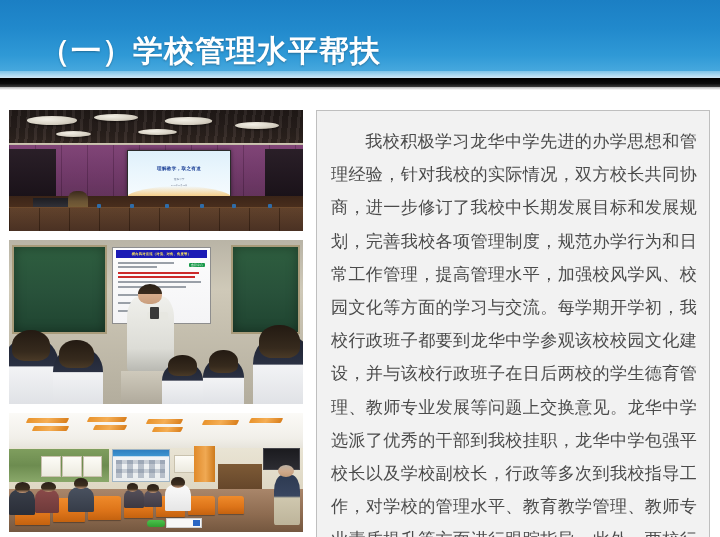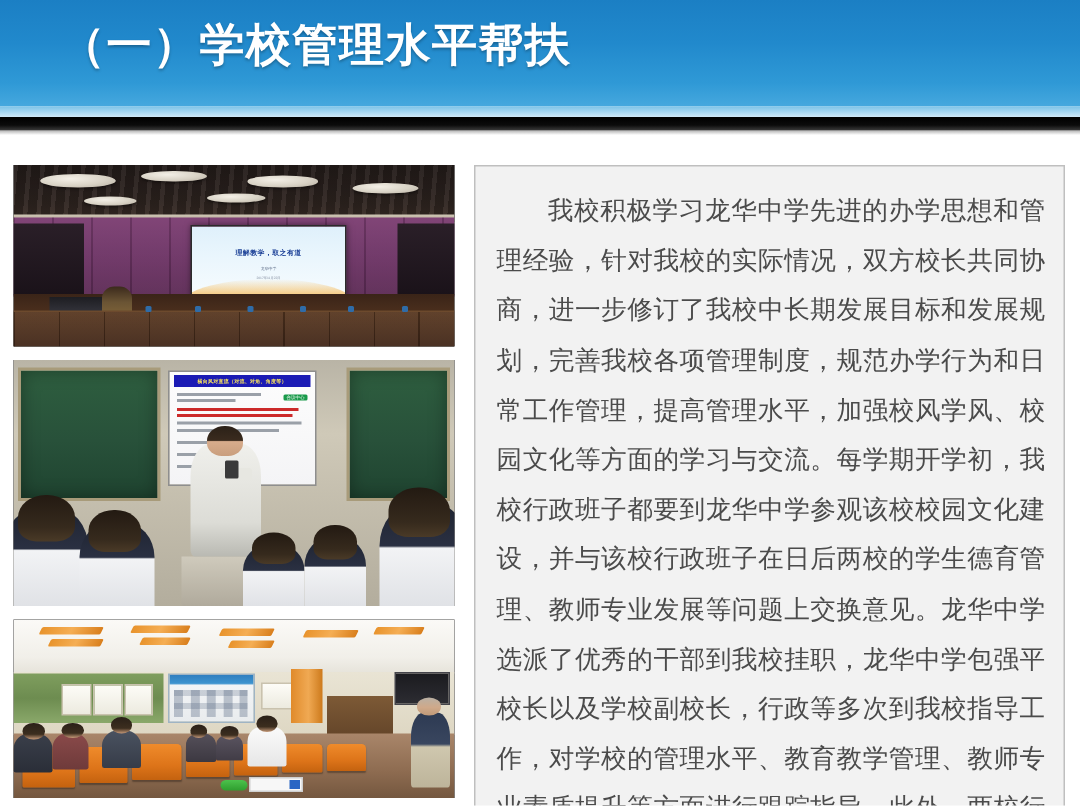--- a/index.html
+++ b/index.html
@@ -51,21 +51,21 @@
     position: absolute;
     left: 0; top: 87px;
     width: 720px;
     height: 3px;
     background: linear-gradient(180deg, rgba(120,120,120,0.55) 0%, rgba(255,255,255,0) 100%);
   }
 
   .slide-title {
     position: absolute;
     left: 40px;
-    top: 12px;
+    top: 32px;
     font-family: "DejaVu Serif", "Liberation Serif", serif;
     font-size: 30px;
     line-height: 38px;
     font-weight: 700;
     color: #ffffff;
     letter-spacing: 1px;
     text-shadow: 0 1px 2px rgba(0,0,0,0.28);
     white-space: nowrap;
   }
 

